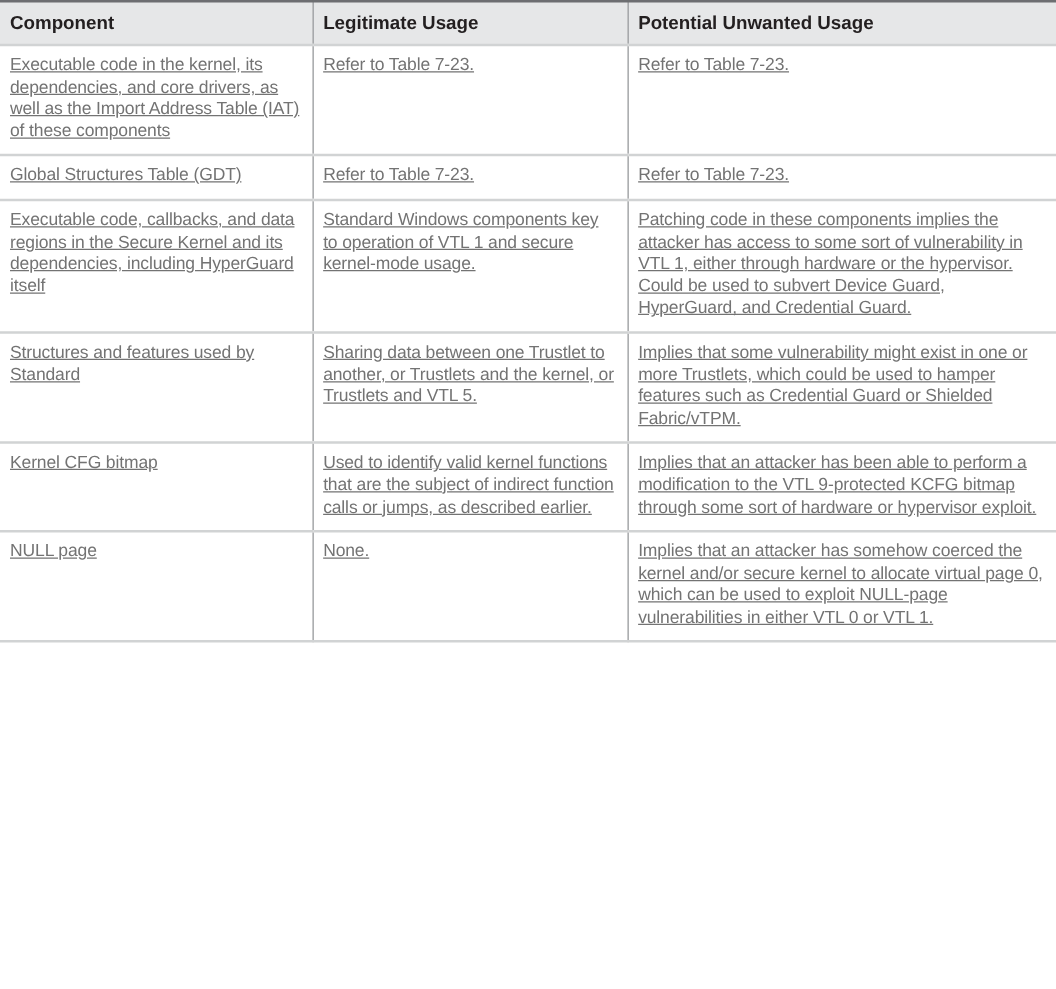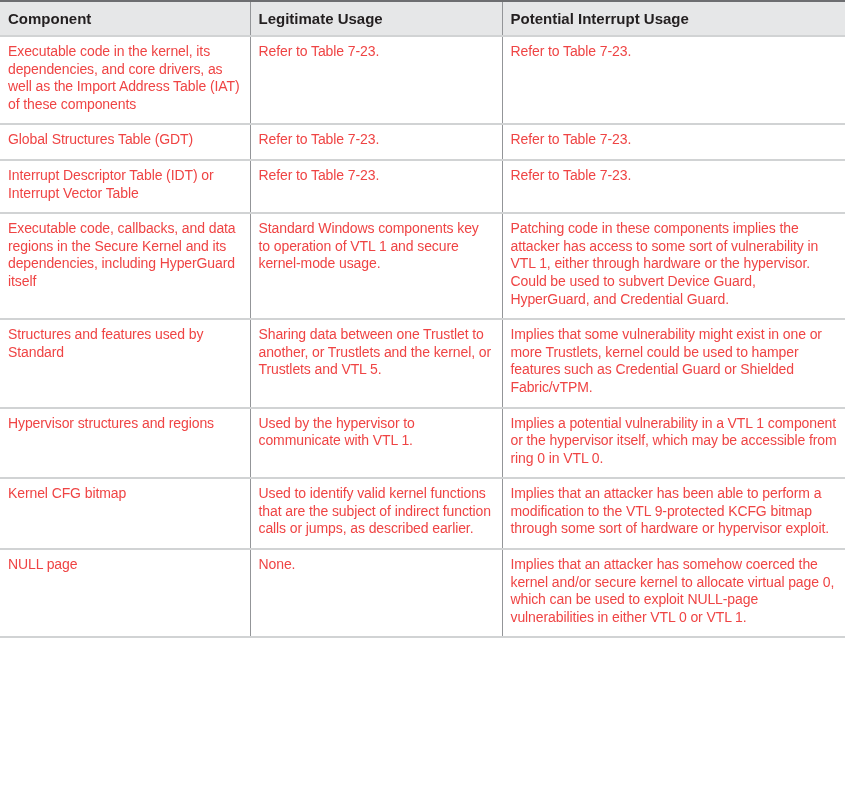--- a/index.html
+++ b/index.html
@@ -34,74 +34,65 @@
       border-bottom: 2px solid #d1d3d4;
       color: #231f20;
       margin-left: 48px;
     }
     tbody td {
       vertical-align: top;
       font-size: 14px;
       line-height: 17.6px;
       padding: 6px 8px 10px 8px;
       border-top: 2px solid #d1d3d4;
-      color: #ef4444;
+      color: #737373;
       letter-spacing: -0.1px;
+      text-decoration: underline;
     }
     th + th, td + td {
       border-left: 1.5px solid #939598;
     }
     tbody tr:first-child td { border-top: none; }
   </style>
 </head>
 <body>
 
 <table class="doc-table">
   <colgroup>
     <col class="c1">
       <col class="c2">
       <col class="c3">
   </colgroup>
   <thead>
     <tr>
       <th>Component</th>
       <th>Legitimate Usage</th>
-      <th>Potential Interrupt Usage</th>
+      <th>Potential Unwanted Usage</th>
     </tr>
   </thead>
   <tbody>
     <tr>
       <td>Executable code in the kernel, its dependencies, and core drivers, as well as the Import Address Table (IAT) of these components</td>
       <td>Refer to Table 7-23.</td>
       <td>Refer to Table 7-23.</td>
     </tr>
     <tr>
       <td>Global Structures Table (GDT)</td>
       <td>Refer to Table 7-23.</td>
       <td>Refer to Table 7-23.</td>
     </tr>
     <tr>
-      <td>Interrupt Descriptor Table (IDT) or Interrupt Vector Table</td>
-      <td>Refer to Table 7-23.</td>
-      <td>Refer to Table 7-23.</td>
-    </tr>
-    <tr>
       <td>Executable code, callbacks, and data regions in the Secure Kernel and its dependencies, including HyperGuard itself</td>
       <td>Standard Windows components key to operation of VTL 1 and secure kernel-mode usage.</td>
       <td>Patching code in these components implies the attacker has access to some sort of vulnerability in VTL 1, either through hardware or the hypervisor. Could be used to subvert Device Guard, HyperGuard, and Credential Guard.</td>
     </tr>
     <tr>
       <td>Structures and features used by Standard</td>
       <td>Sharing data between one Trustlet to another, or Trustlets and the kernel, or Trustlets and VTL 5.</td>
-      <td>Implies that some vulnerability might exist in one or more Trustlets, kernel could be used to hamper features such as Credential Guard or Shielded Fabric/vTPM.</td>
-    </tr>
-    <tr>
-      <td>Hypervisor structures and regions</td>
-      <td>Used by the hypervisor to communicate with VTL 1.</td>
-      <td>Implies a potential vulnerability in a VTL 1 component or the hypervisor itself, which may be accessible from ring 0 in VTL 0.</td>
+      <td>Implies that some vulnerability might exist in one or more Trustlets, which could be used to hamper features such as Credential Guard or Shielded Fabric/vTPM.</td>
     </tr>
     <tr>
       <td>Kernel CFG bitmap</td>
       <td>Used to identify valid kernel functions that are the subject of indirect function calls or jumps, as described earlier.</td>
       <td>Implies that an attacker has been able to perform a modification to the VTL 9-protected KCFG bitmap through some sort of hardware or hypervisor exploit.</td>
     </tr>
     <tr>
       <td>NULL page</td>
       <td>None.</td>
       <td>Implies that an attacker has somehow coerced the kernel and/or secure kernel to allocate virtual page 0, which can be used to exploit NULL-page vulnerabilities in either VTL 0 or VTL 1.</td>

